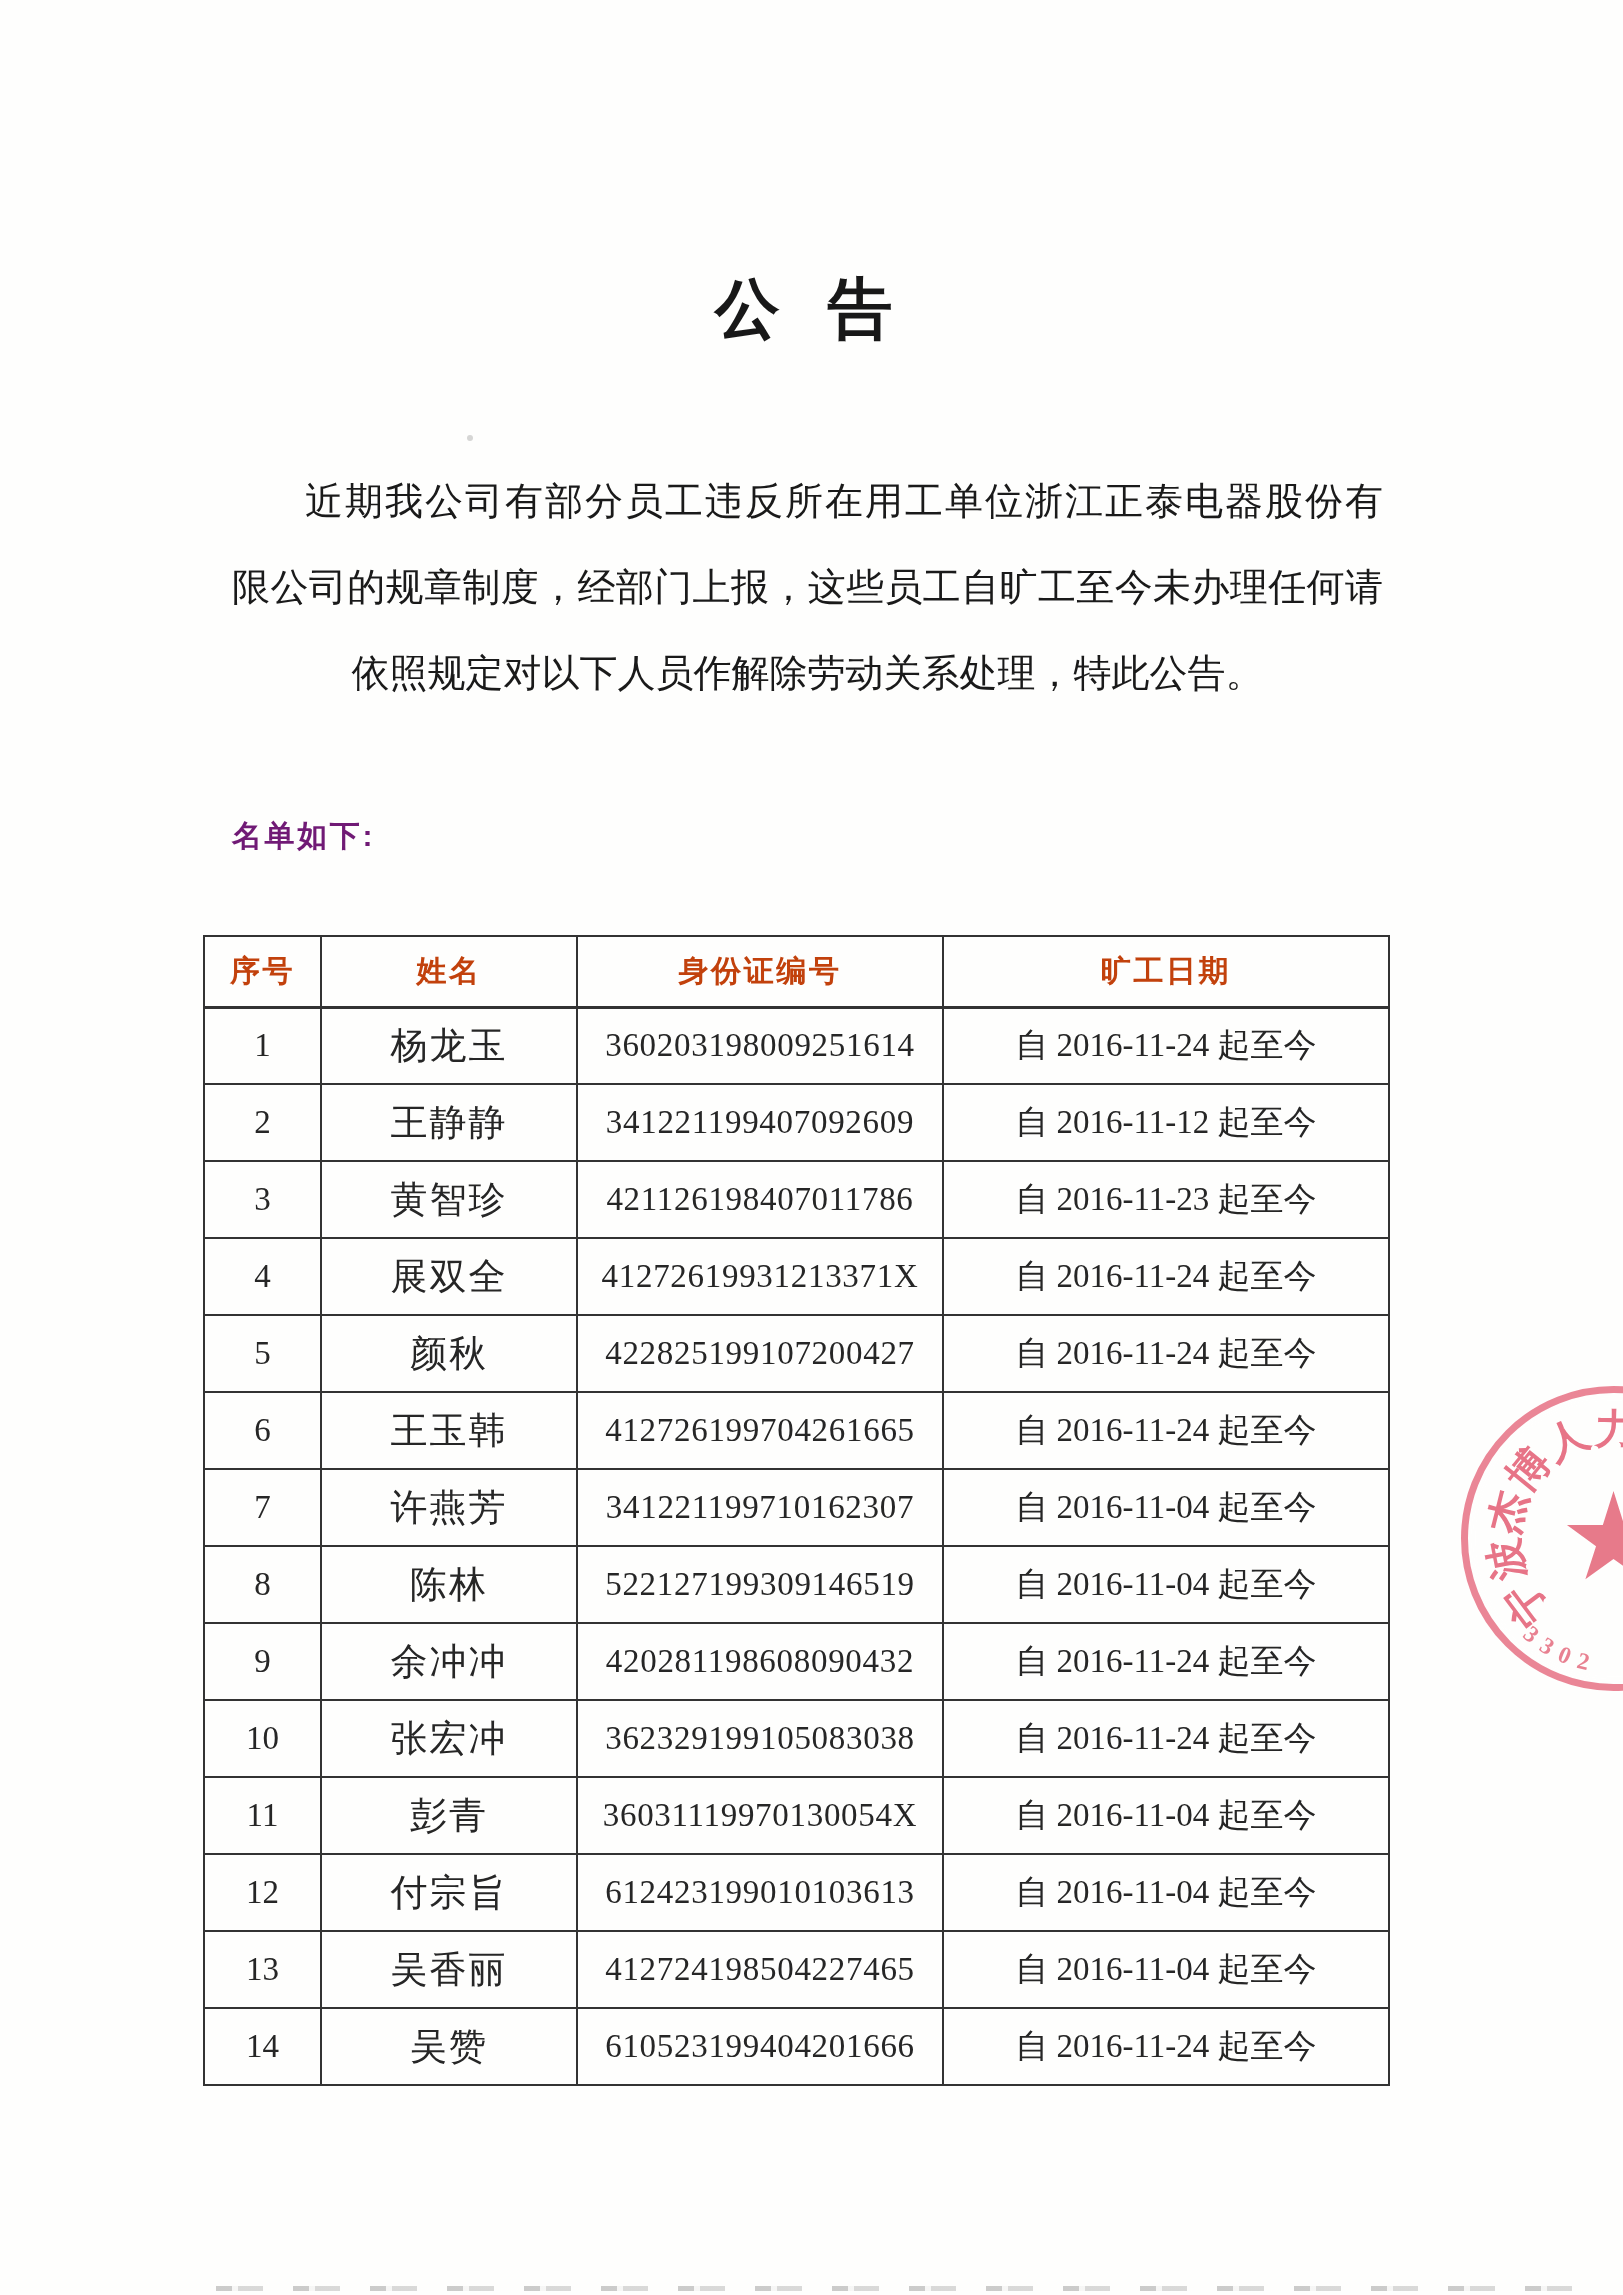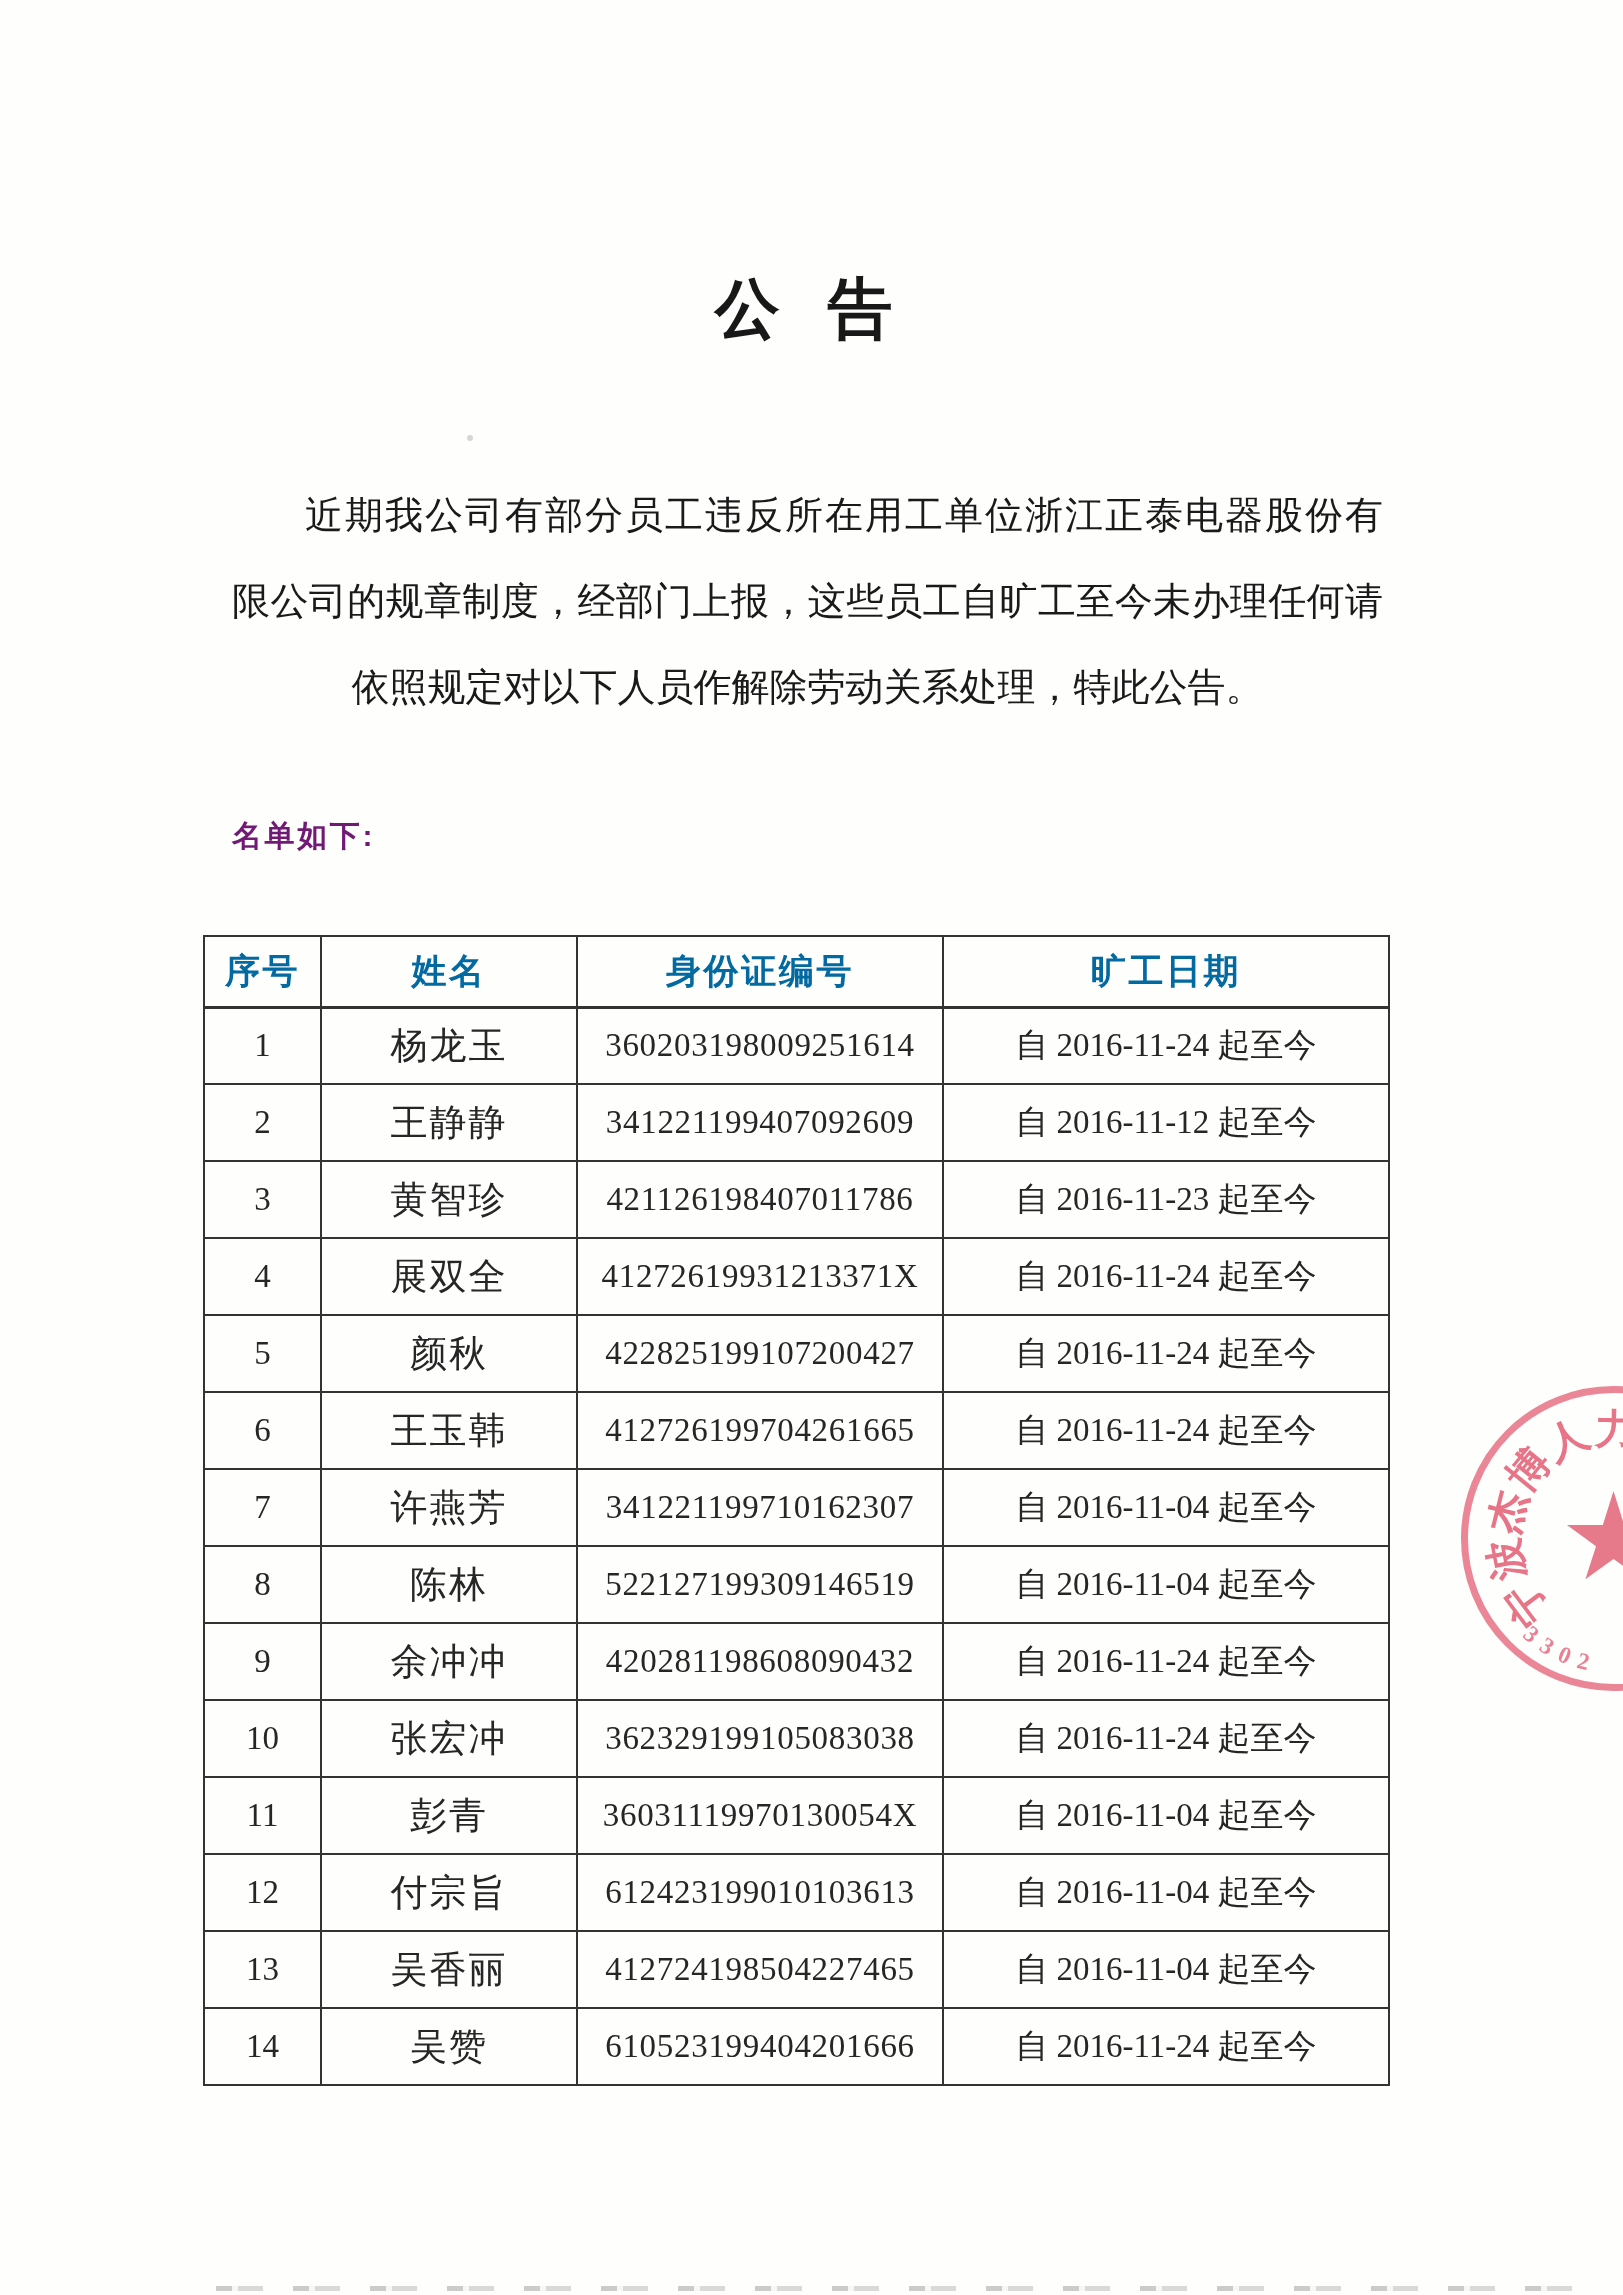--- a/index.html
+++ b/index.html
@@ -7,41 +7,41 @@
     position:relative; width:1623px; height:2295px;
     background:#fefefdff; overflow:hidden;
     font-family:"Liberation Serif","DejaVu Serif",serif;
     color:#1f1f1f;
   }
   .title {
     position:absolute; top:265px; left:0; width:100%; margin:0;
     text-align:center; font-size:65px; font-weight:bold;
     letter-spacing:15.7px; color:#181818;
   }
-  .body-text { position:absolute; left:232px; top:472px; width:1151px; font-size:38px; color:#1a1a1a; }
+  .body-text { position:absolute; left:232px; top:458px; width:1151px; font-size:38px; color:#1a1a1a; }
   .pline { height:86px; line-height:86px; text-align:center; overflow:visible; }
   .pline.just { text-align:justify; text-align-last:justify; }
   .pline.indent { text-indent:73px; }
   .list-intro {
     position:absolute; left:232px; top:816px;
     font-family:"Liberation Sans","DejaVu Sans",sans-serif;
     font-size:30px; font-weight:bold; letter-spacing:2.6px; color:#701a75;
   }
   .notice-table {
     position:absolute; left:203px; top:935px; width:1184px;
     border-collapse:collapse; table-layout:fixed;
   }
   .notice-table, .notice-table th, .notice-table td { border:2px solid #333333; }
   .notice-table { border-width:2.6px; }
   .notice-table thead tr { height:71px; }
   .notice-table thead th { border-bottom-width:3.3px; }
   .notice-table tbody tr { height:77px; }
   .notice-table th {
-    font-size:35px; font-weight:bold; letter-spacing:2.6px;
-    text-align:center; vertical-align:middle; color:#0369a1;
+    font-size:30px; font-weight:bold; letter-spacing:2.6px;
+    text-align:center; vertical-align:middle; color:#c2410c;
   }
   .notice-table td { text-align:center; vertical-align:middle; color:#262626; }
   .notice-table td.col0 { font-size:33px; }
   .notice-table td.col1 { font-size:37px; letter-spacing:2px; }
   .notice-table td.col2 { font-size:33px; letter-spacing:0.7px; }
   .notice-table td.col3 { font-size:33px; }
   
   .stamp { position:absolute; left:1461px; top:1386px; width:305px; height:305px; opacity:0.92; }
   .seal-ring {
     position:absolute; left:0; top:0; right:0; bottom:0;

